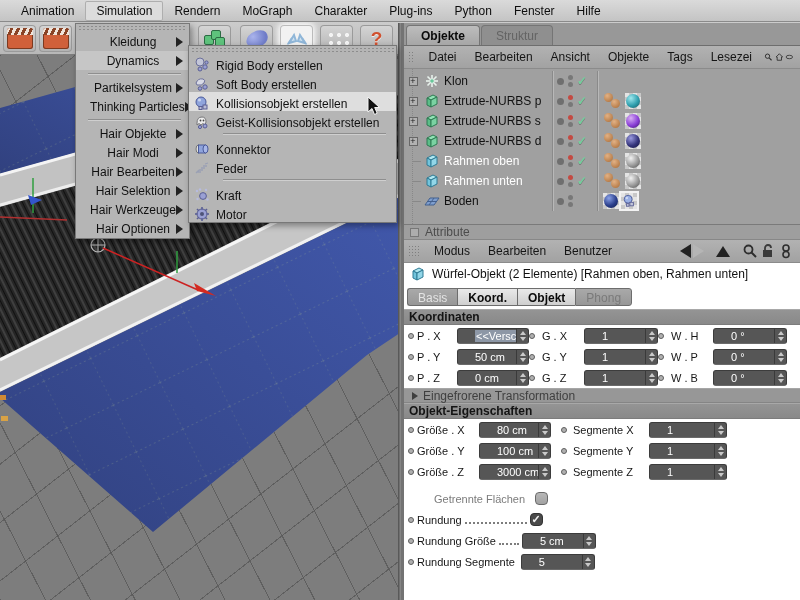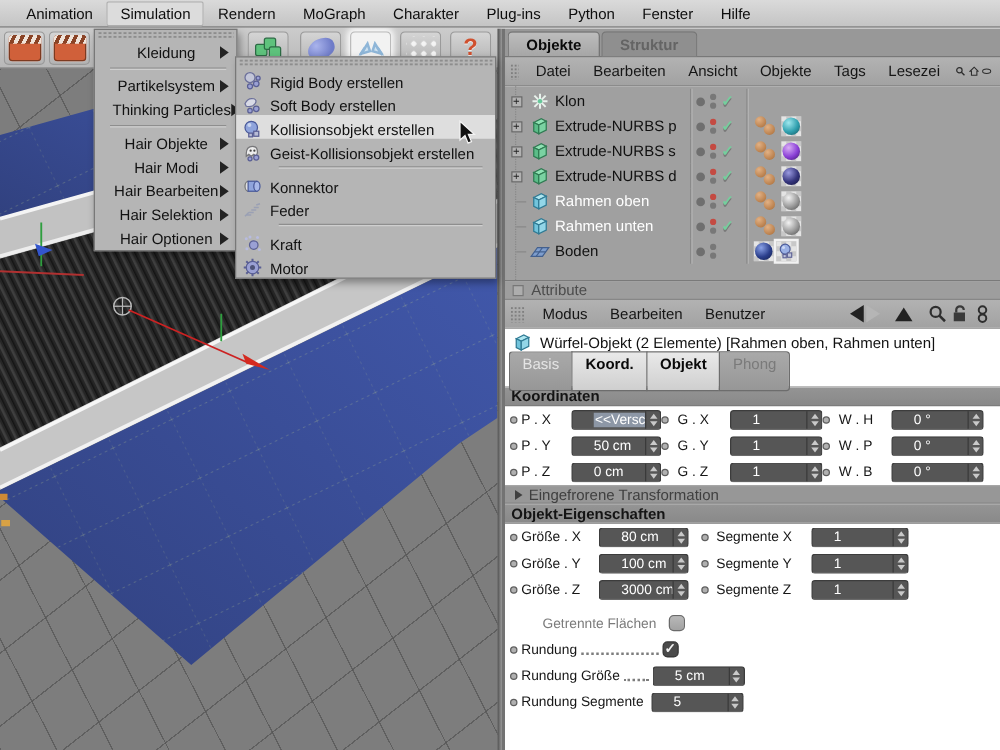--- a/index.html
+++ b/index.html
@@ -54,21 +54,21 @@
   .menu2 { left:188px; top:45px; width:209px; }
   .menu2 .mi { height:19px; display:flex; align-items:flex-end; gap:6px; padding:0 8px 0 5px; white-space:nowrap; }
   .menu2 .mi.hl { background:#dedede; }
   .menu2 .msep:before { left:34px; right:10px; }
   .sicon { width:16px; height:16px; flex:0 0 16px; }
 
   
   .rpanel { position:absolute; left:401px; top:23px; width:399px; height:577px; background:#ffffff; z-index:1; border-left:3px solid #737373; }
 
   .omtabs { height:23px; background:#989898; border-bottom:1px solid #6e6e6e; display:flex; align-items:flex-end; padding-left:2px; gap:1px; }
-  .omtab { height:20px; padding:3px 14px 2px; border-radius:4px 4px 0 0; border:1px solid #757575; border-bottom:none;font-weight:bold; }
+  .omtab { height:20px; padding:3px 14px 2px; border-radius:4px 4px 0 0; border:1px solid #757575; border-bottom:none; }
   .omtab.active { background: linear-gradient(#bdbdbd,#a6a6a6); font-weight:bold; color:#0a0a0a; }
   .omtab.inactive { background:#8f8f8f; color:#646464; }
 
   .ommenu, .ammenu { height:23px; display:flex; align-items:center; gap:2px; padding:0 6px 0 4px; background: linear-gradient(#b2b2b2,#a2a2a2); border-bottom:1px solid #8b8b8b; }
   .hatch { width:12px; height:13px; background: radial-gradient(circle 1px, #7f7f7f 90%, transparent 100%); background-size:3px 3px; margin-right:4px; }
   .pmitem { padding: 2px 8px; color:#151515; }
   .sp { flex:1; }
   .micon { width:16px; height:16px; display:inline-block; }
 
   .olist { height:156px; background:#a0a0a0; position:relative; border-bottom:1px solid #7a7a7a; }
@@ -98,21 +98,21 @@
   .attrhdr { height:15px; background:#9e9e9e; border-bottom:1px solid #878787; display:flex; align-items:center; gap:6px; padding-left:6px; color:#4c4c4c; }
   .attrhdr .panebox { width:9px; height:9px; border:1px solid #777; background:#adadad; }
 
   .navtri-l { width:0; height:0; border-right:11px solid #222; border-top:7px solid transparent; border-bottom:7px solid transparent; }
   .navtri-r { width:0; height:0; border-left:11px solid #b5b5b5; border-top:7px solid transparent; border-bottom:7px solid transparent; }
   .navtri-u { width:0; height:0; border-bottom:11px solid #222; border-left:7px solid transparent; border-right:7px solid transparent; }
   .ammenu .gap { width:8px; }
 
   .objtitle { height:22px; display:flex; align-items:center; gap:6px; padding-left:6px; }
   .atabs { height:24px; display:flex; align-items:center; padding-left:3px; }
-  .atab { height:32px; padding:2px 10px; border:1px solid #6d6d6d; border-right:none; }
+  .atab { height:18px; padding:2px 10px; border:1px solid #6d6d6d; border-right:none; }
   .atab:first-child { border-radius:3px 0 0 3px; }
   .atab:last-child { border-right:1px solid #6d6d6d; border-radius:0 3px 3px 0; }
   .atab.on { background:linear-gradient(#e9e9e9,#cfcfcf); font-weight:bold; color:#0a0a0a; }
   .atab.off { background:linear-gradient(#a9a9a9,#979797); color:#e4e4e4; }
   .atab.off2 { background:linear-gradient(#a9a9a9,#979797); color:#7a7a7a; }
 
   .sechdr { height:16px; background:linear-gradient(#949494,#898989); border-top:1px solid #a8a8a8; border-bottom:1px solid #7c7c7c; font-weight:bold; color:#141414; padding-left:5px; display:flex; align-items:center; }
   .frozen { height:15px; background:#979797; border-top:1px solid #a6a6a6; border-bottom:1px solid #858585; color:#3f3f3f; display:flex; align-items:center; gap:5px; padding-left:8px; }
   .tri-r-sm { width:0; height:0; border-left:6px solid #3f3f3f; border-top:4px solid transparent; border-bottom:4px solid transparent; }
 
@@ -242,20 +242,24 @@
   <span class="mitem">Fenster</span>
   <span class="mitem">Hilfe</span>
 </div>
 
 <div class="menu menu1">
   <div class="tearoff"></div>
   <div class="mi">
       <span class="lbl">Kleidung</span>
       <span class="arr"></span>
     </div>
+  <div class="mi open">
+      <span class="lbl">Dynamics</span>
+      <span class="arr"></span>
+    </div>
   <div class="msep"></div>
   <div class="mi">
       <span class="lbl">Partikelsystem</span>
       <span class="arr"></span>
     </div>
   <div class="mi">
       <span class="lbl">Thinking Particles</span>
       <span class="arr"></span>
     </div>
   <div class="msep"></div>
@@ -266,20 +270,24 @@
   <div class="mi">
       <span class="lbl">Hair Modi</span>
       <span class="arr"></span>
     </div>
   <div class="mi">
       <span class="lbl">Hair Bearbeiten</span>
       <span class="arr"></span>
     </div>
   <div class="mi">
       <span class="lbl">Hair Selektion</span>
+      <span class="arr"></span>
+    </div>
+  <div class="mi">
+      <span class="lbl">Hair Werkzeuge</span>
       <span class="arr"></span>
     </div>
   <div class="mi">
       <span class="lbl">Hair Optionen</span>
       <span class="arr"></span>
     </div>
 </div>
 
 <div class="menu menu2">
   <div class="tearoff"></div>

